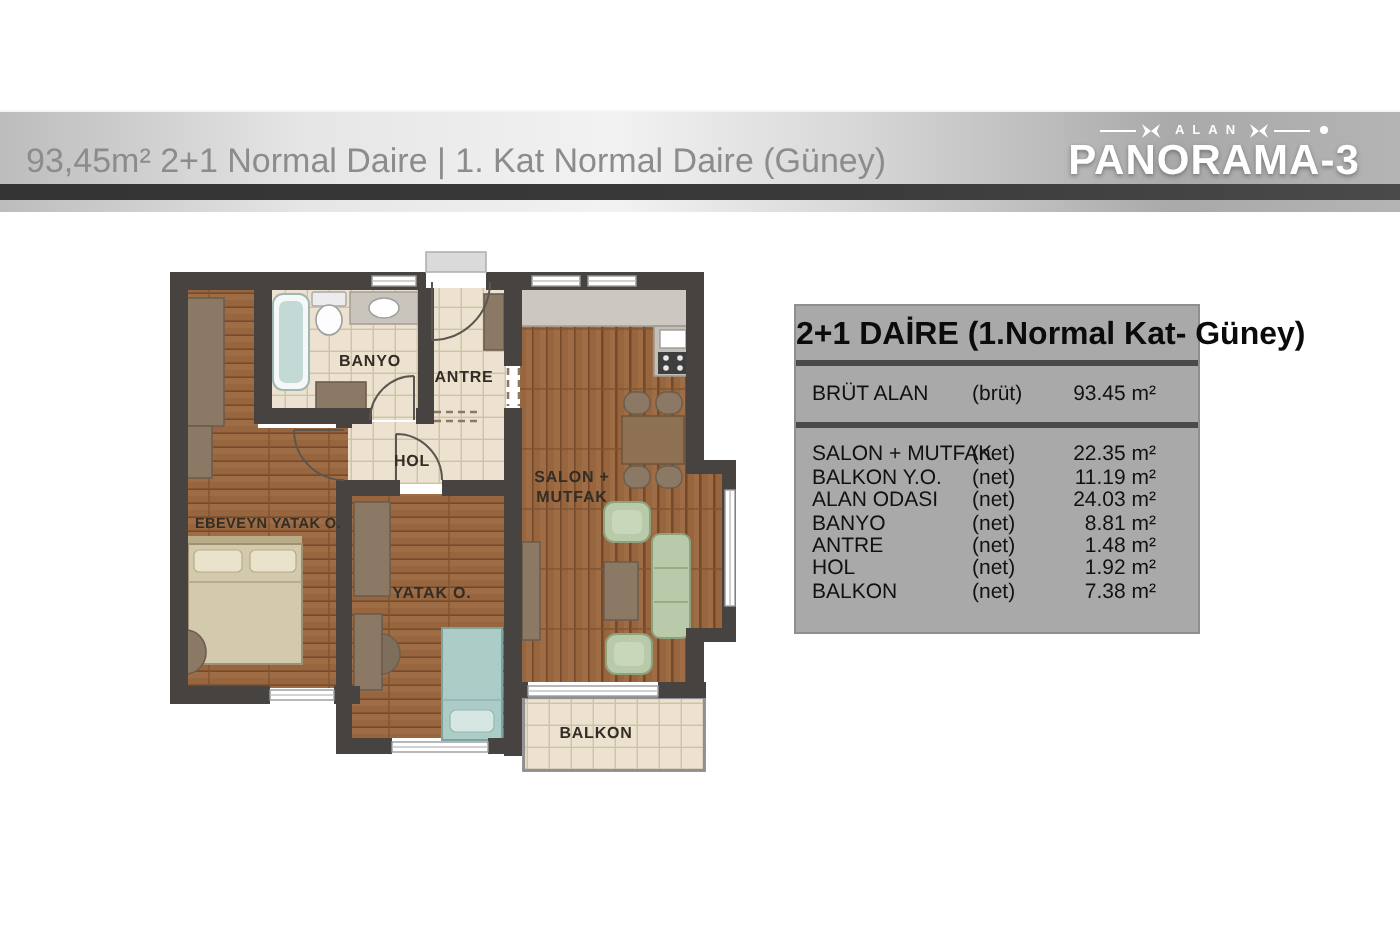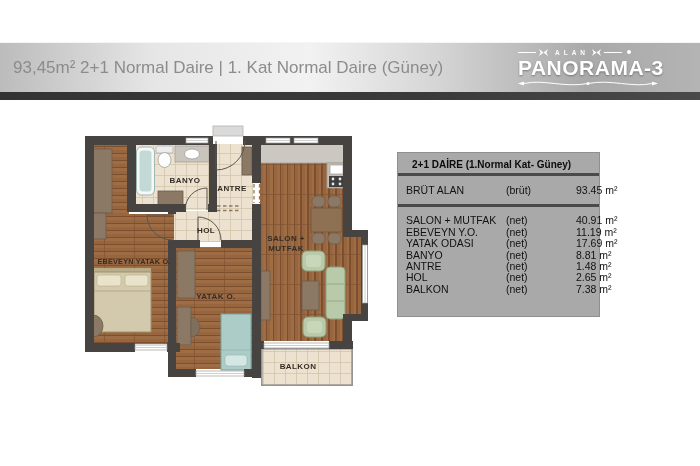--- a/index.html
+++ b/index.html
@@ -1,44 +1,44 @@
 <!DOCTYPE html>
 <html><head>
 <meta charset="utf-8">
 <style>
   html,body{margin:0;padding:0;background:#fff;}
   #stage{position:relative;width:700px;height:466px;background:#ffffff;overflow:hidden;
          font-family:"Liberation Sans",sans-serif;}
 
   
-  .header-band{position:absolute;left:0;top:42px;width:700px;height:50px;
+  .header-band{position:absolute;left:0;top:55px;width:700px;height:50px;
     background:linear-gradient(90deg,#bcbcbc 0%,#e6e6e6 22%,#f2f2f2 44%,#d6d6d6 62%,#a9a9a9 84%,#b4b4b4 100%);
     border-top:1px solid #f5f5f5;}
   .header-title{position:absolute;left:13px;top:0;height:50px;line-height:50px;
     font-size:17px;color:#8c8c8c;white-space:nowrap;}
   .dark-strip{position:absolute;left:0;top:92px;width:700px;height:8px;
     background:linear-gradient(90deg,#333333 0%,#3a3a3a 60%,#4a4a4a 100%);}
 
   
   .logo{position:absolute;right:4px;top:0;height:50px;width:178px;display:flex;
-    flex-direction:column;align-items:flex-start;justify-content:center;gap:1px;}
+    flex-direction:column;align-items:center;justify-content:center;gap:1px;}
   .logo-top{display:flex;align-items:center;gap:3px;}
   .l-line{display:inline-block;width:18px;height:1px;background:#ffffff;}
   .l-dot{display:inline-block;width:4px;height:4px;border-radius:50%;background:#ffffff;margin-left:2px;}
   .logo-alan{font-size:6.5px;font-weight:bold;color:#fdfdfd;letter-spacing:4px;text-indent:4px;}
   .logo-main{font-size:21px;font-weight:bold;color:#ffffff;letter-spacing:.5px;line-height:1;
     text-shadow:0 1px 2px rgba(70,70,70,.55);}
 
   
   .info-table{position:absolute;left:397px;top:152px;width:203px;height:165px;
     background:#a9a9a9;border:1px solid #8f8f8f;box-sizing:border-box;color:#111;}
-  .t-title{padding:6px 6px 3px 14px;font-size:10px;font-weight:bold;color:#0b0b0b;white-space:nowrap;}
+  .t-title{padding:6px 6px 3px 0;font-size:16px;font-weight:bold;color:#0b0b0b;white-space:nowrap;}
   .t-div{height:3px;background:#4a4a4a;}
   .t-row{display:grid;grid-template-columns:80px 50px 1fr;font-size:10.5px;
-    padding:0 21px 0 8px;line-height:11.4px;white-space:nowrap;gap:20px;}
+    padding:0 21px 0 8px;line-height:11.4px;white-space:nowrap;}
   .t-row .val{text-align:right;}
   .t-gross{padding-top:9px;padding-bottom:8px;}
   .t-rows{padding-top:8px;}
 
   .fp-label{fill:#332d26;font-weight:bold;font-size:8px;letter-spacing:.4px;}
   .fp-label-sm{fill:#332d26;font-weight:bold;font-size:7.3px;letter-spacing:.2px;}
 </style>
 </head>
 <body>
 
@@ -243,46 +243,46 @@
       <span>BRÜT ALAN</span>
       <span>(brüt)</span>
       <span class="val">93.45 m²</span>
     </div>
     <div class="t-div"></div>
 
     <div class="t-rows">
       <div class="t-row">
         <span>SALON + MUTFAK</span>
         <span>(net)</span>
-        <span class="val">40.91 m²</span>
-      </div>
-      <div class="t-row">
-        <span>EBEVEYN Y.O.</span>
+        <span class="val">22.35 m²</span>
+      </div>
+      <div class="t-row">
+        <span>BALKON Y.O.</span>
         <span>(net)</span>
         <span class="val">11.19 m²</span>
       </div>
       <div class="t-row">
-        <span>YATAK ODASI</span>
-        <span>(net)</span>
-        <span class="val">17.69 m²</span>
+        <span>ALAN ODASI</span>
+        <span>(net)</span>
+        <span class="val">24.03 m²</span>
       </div>
       <div class="t-row">
         <span>BANYO</span>
         <span>(net)</span>
         <span class="val">8.81 m²</span>
       </div>
       <div class="t-row">
         <span>ANTRE</span>
         <span>(net)</span>
         <span class="val">1.48 m²</span>
       </div>
       <div class="t-row">
         <span>HOL</span>
         <span>(net)</span>
-        <span class="val">2.65 m²</span>
+        <span class="val">1.92 m²</span>
       </div>
       <div class="t-row">
         <span>BALKON</span>
         <span>(net)</span>
         <span class="val">7.38 m²</span>
       </div>
     </div>
   </div>
 
 </div>

